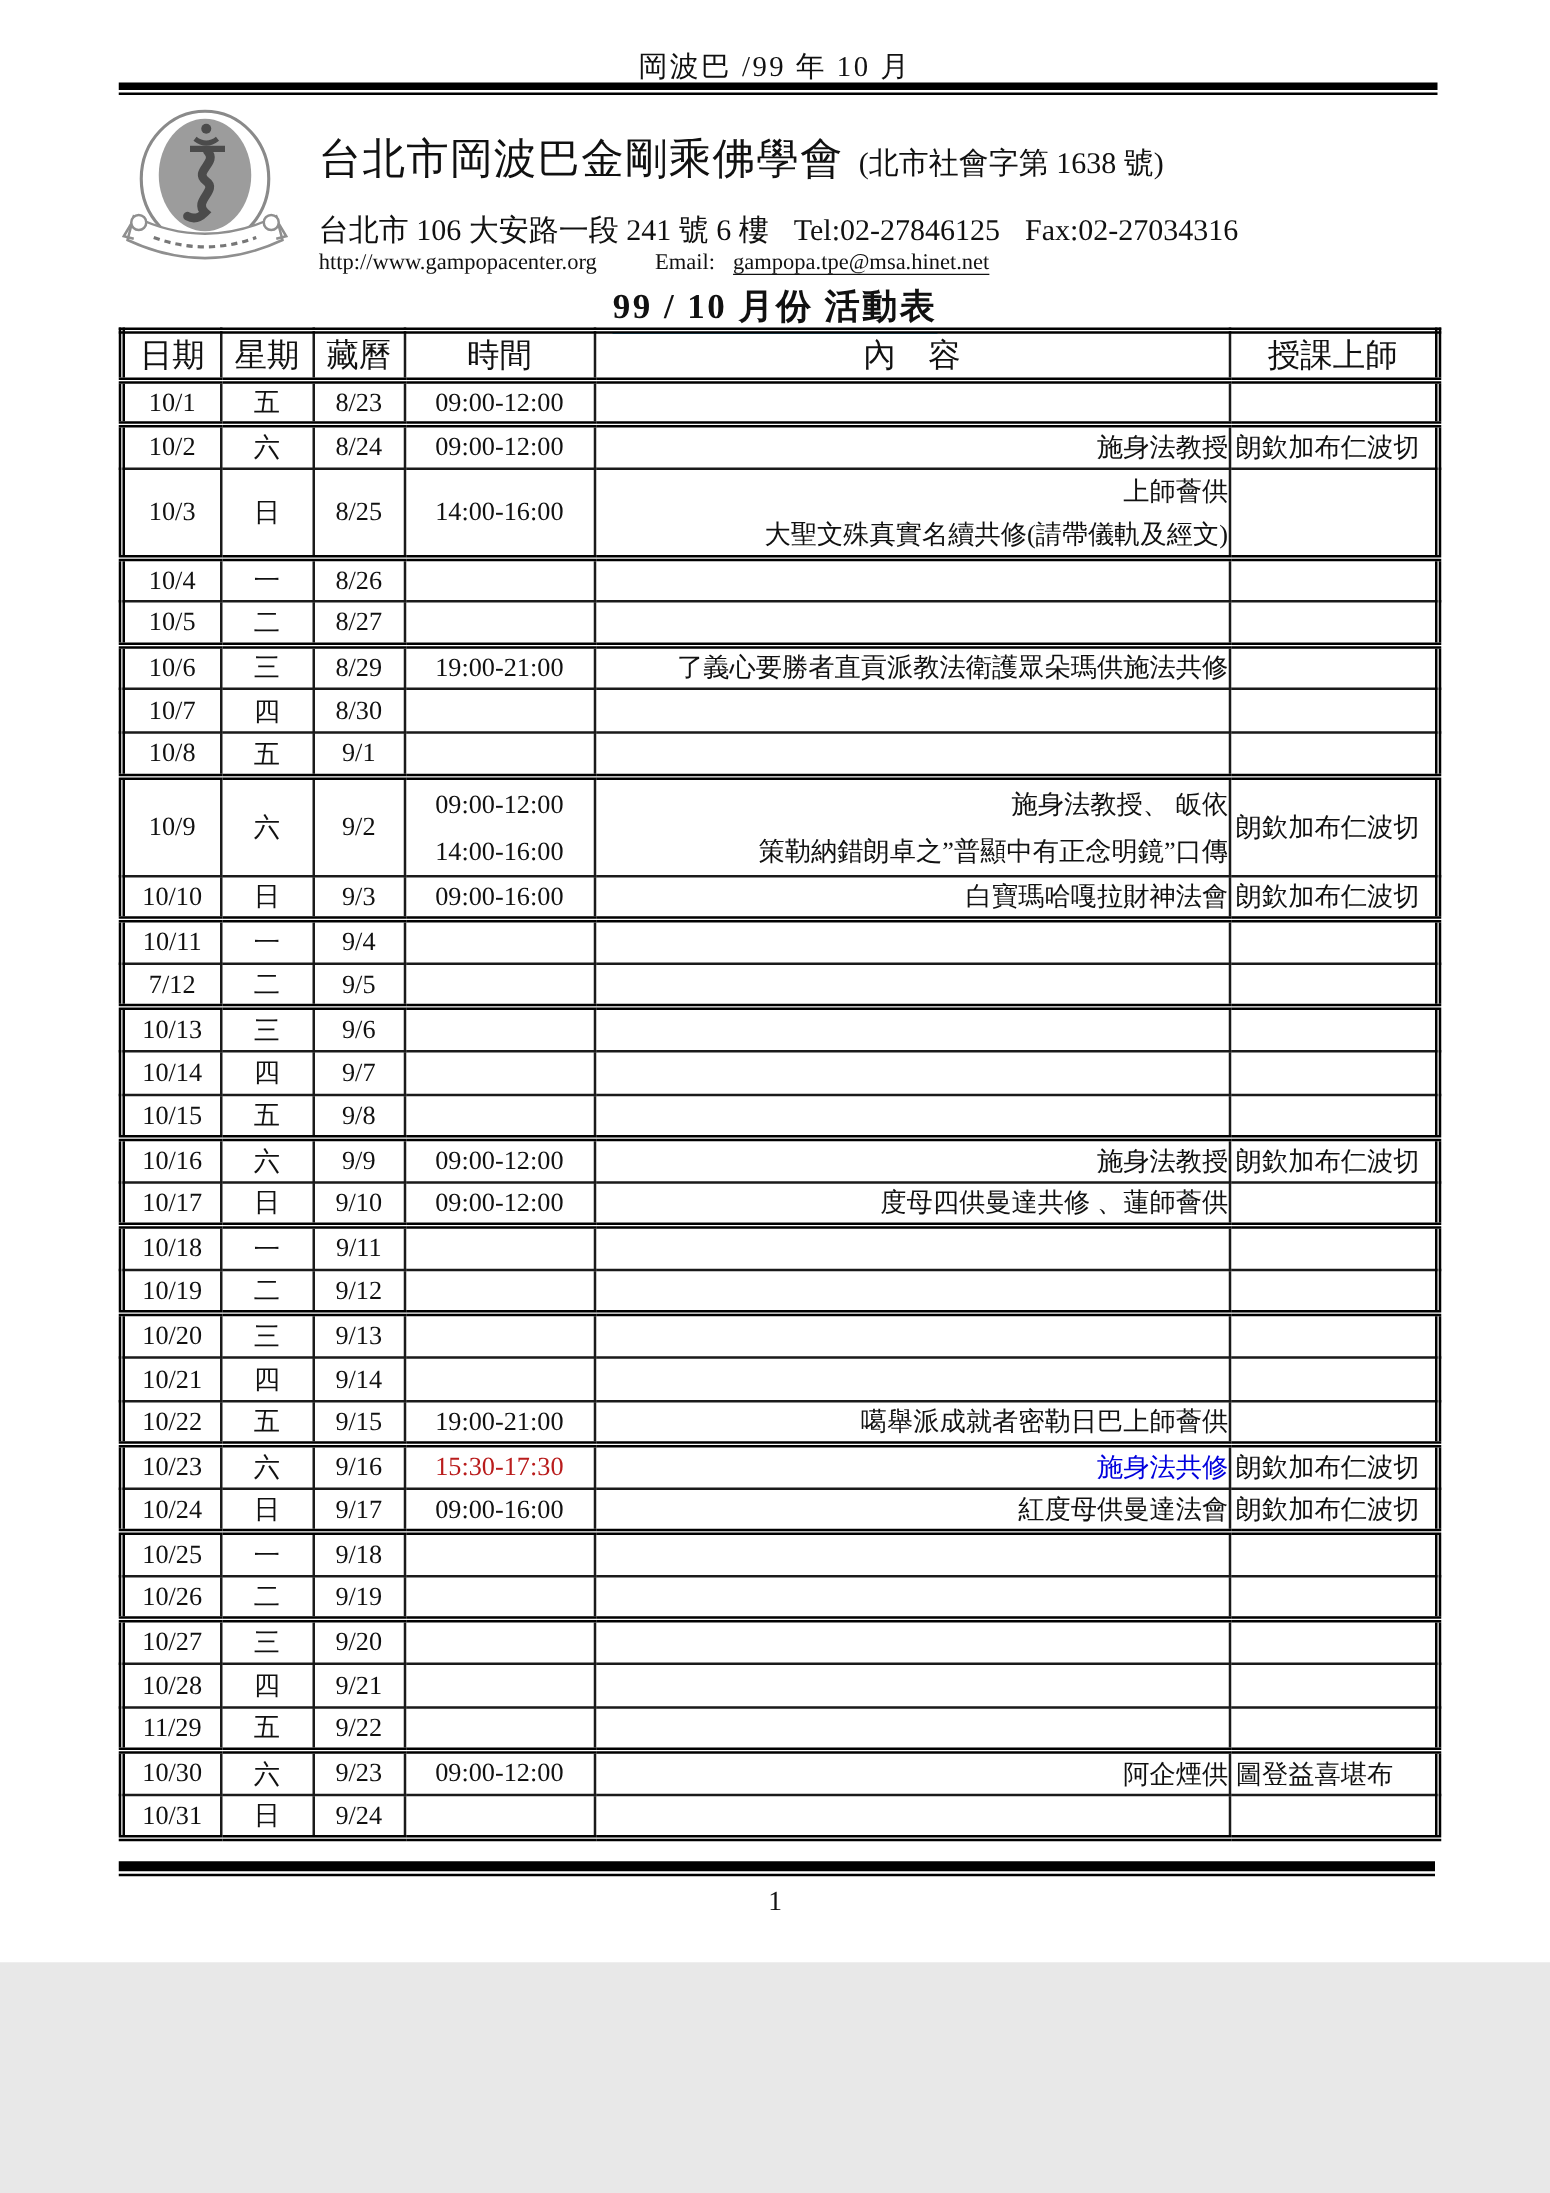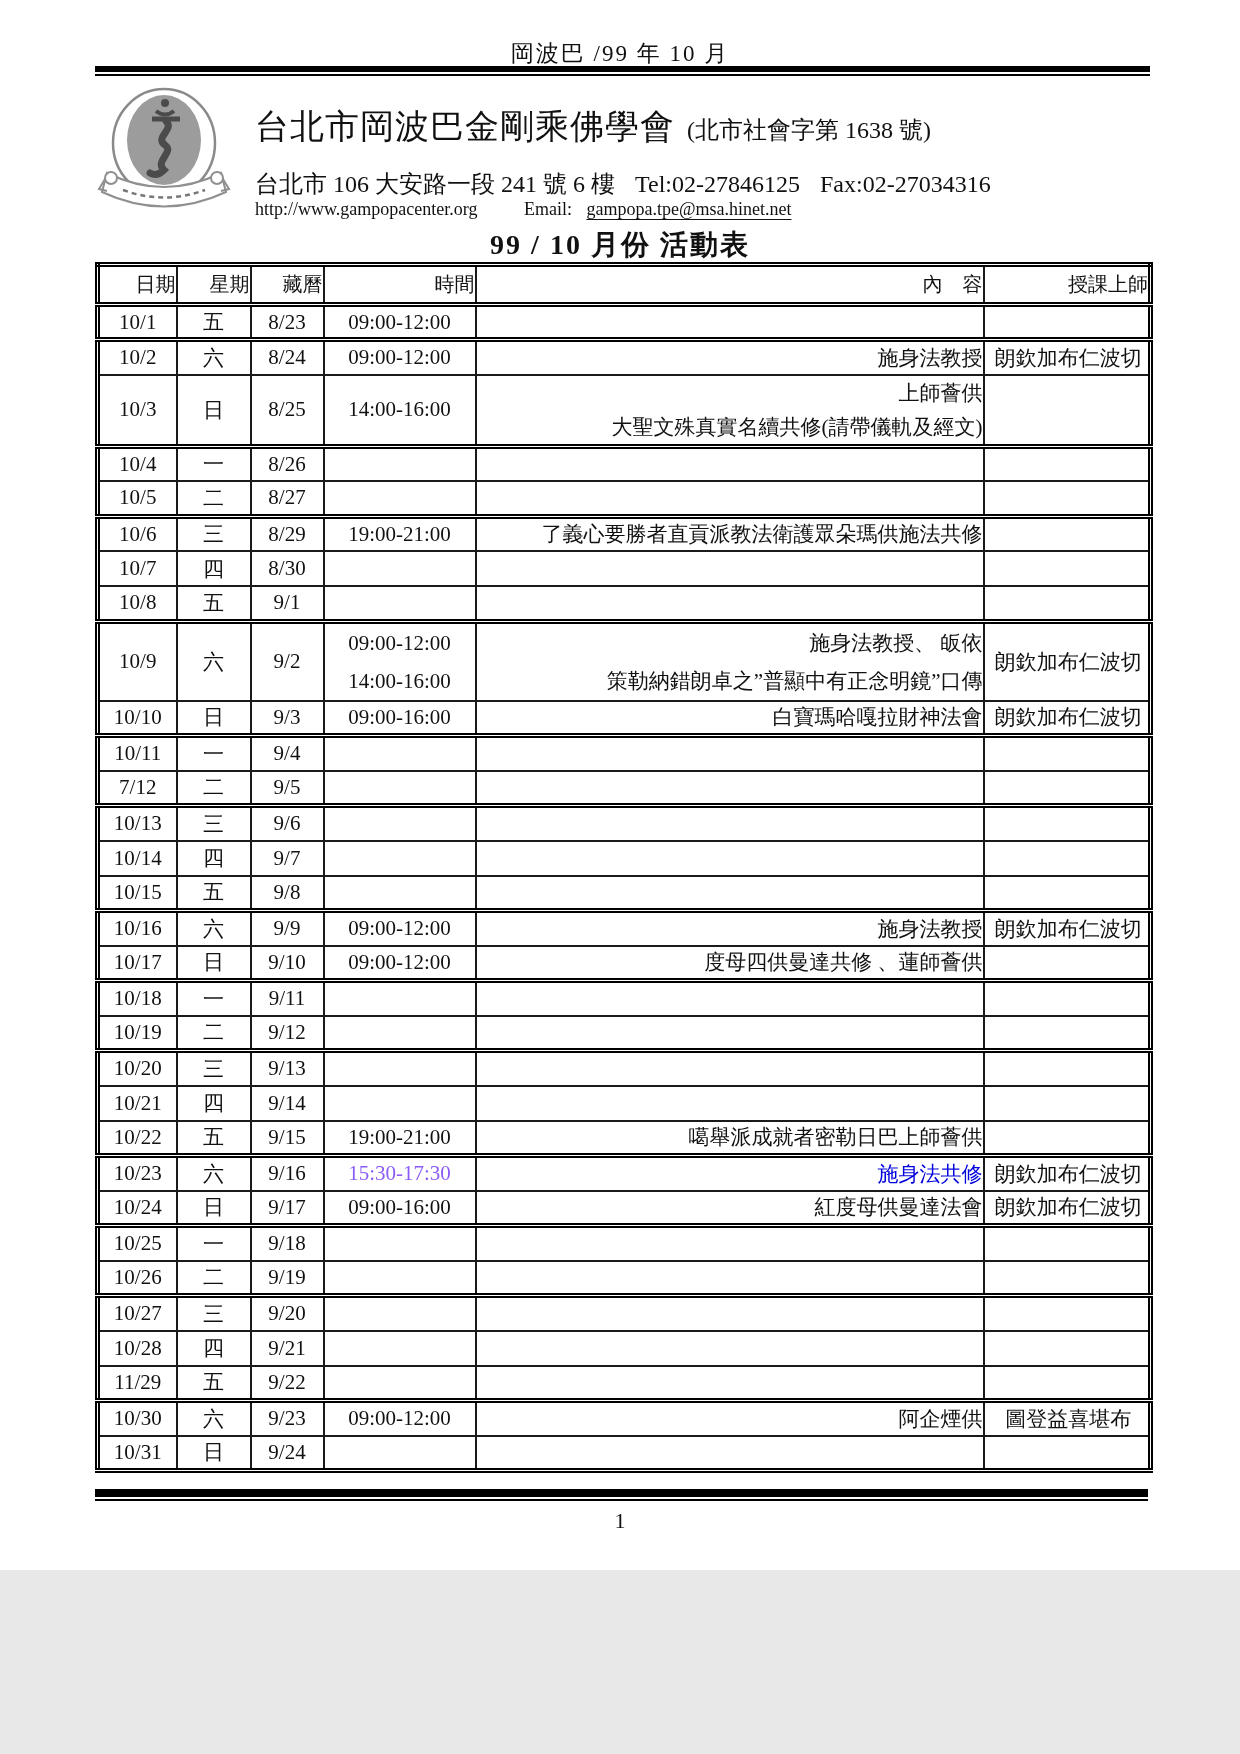--- a/index.html
+++ b/index.html
@@ -42,28 +42,28 @@
     position:absolute; left:95px; top:262px; width:1053px;
     border-collapse:collapse; table-layout:fixed;
     border:5px double #000;
   }
   table.sched th, table.sched td {
     border:2px solid #1a1a1a;
     font-weight:normal; font-size:21px;
     vertical-align:middle; overflow:hidden; white-space:nowrap;
   }
   table.sched thead tr { height:40px; }
-  table.sched thead th { font-size:20px; text-align:right; border-bottom:5px double #000; }
+  table.sched thead th { font-size:26px; text-align:center; border-bottom:5px double #000; }
   table.sched tbody tr { height:35px; }
   tr.tall-a { height:72px; }
   tr.tall-b { height:82px; }
   td.c-date, td.c-week, td.c-tib, td.c-time { text-align:center; }
   td.c-week { font-size:20px; }
   td.c-content { text-align:right; padding-left:8px; }
-  td.c-teacher { text-align:center; padding-left:4px; font-size:20px; }
+  td.c-teacher { text-align:left; padding-left:4px; font-size:20px; }
   tr.sep td { border-bottom:5px double #000; }
   td .line { line-height:34px; }
   tr.tall-b td .line { line-height:38px; }
 
   
   .bottom-rule { position:absolute; left:95px; right:92px; top:1489px; }
   .bottom-rule .bar-thick { height:8px; background:#000; }
   .bottom-rule .bar-thin  { height:2px; background:#000; margin-top:2px; }
   .page-num { position:absolute; top:1508px; left:0; width:100%; text-align:center; font-size:22px; }
 </style>
@@ -313,21 +313,21 @@
           <td class="c-week">五</td>
           <td class="c-tib">9/15</td>
           <td class="c-time">19:00-21:00</td>
           <td class="c-content">噶舉派成就者密勒日巴上師薈供</td>
           <td class="c-teacher"></td>
         </tr>
         <tr>
           <td class="c-date">10/23</td>
           <td class="c-week">六</td>
           <td class="c-tib">9/16</td>
-          <td class="c-time" style="color: #8b5cf6;">15:30-17:30</td>
+          <td class="c-time" style="color: #b91c1c;">15:30-17:30</td>
           <td class="c-content" style="color: rgb(0, 0, 221);">施身法共修</td>
           <td class="c-teacher">朗欽加布仁波切</td>
         </tr>
         <tr class="sep">
           <td class="c-date">10/24</td>
           <td class="c-week">日</td>
           <td class="c-tib">9/17</td>
           <td class="c-time">09:00-16:00</td>
           <td class="c-content">紅度母供曼達法會</td>
           <td class="c-teacher">朗欽加布仁波切</td>

